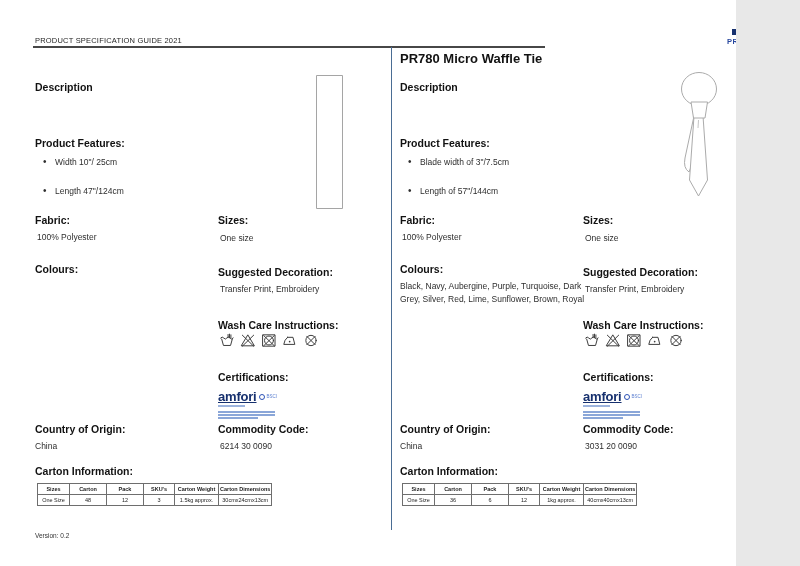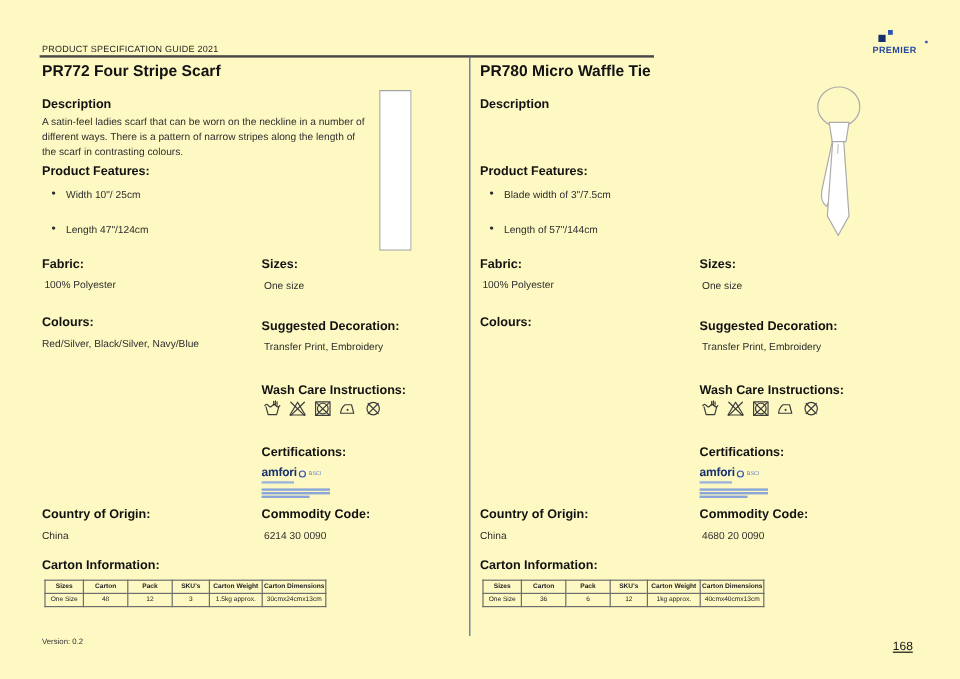--- a/index.html
+++ b/index.html
@@ -1,17 +1,17 @@
 <!DOCTYPE html>
 <html><head>
 <meta charset="utf-8">
 <style>
   * { box-sizing: border-box; margin: 0; padding: 0; }
   body { margin: 0; background: #e8e8e8; font-family: "Liberation Sans", sans-serif; }
-  .page { position: relative; width: 800px; height: 566px; background: #fef9c3; overflow: hidden; color: #2b2b2b; }
+  .page { position: relative; width: 736px; height: 566px; background: #ffffff; overflow: hidden; color: #2b2b2b; }
 
   .abs { position: absolute; }
 
   .top-label { font-size: 7.5px; letter-spacing: .2px; color: #1f1f1f; }
   .top-rule { height: 2px; background: #474747; }
   .v-divider { width: 1px; background: #4a6d94; }
 
   
   .brand { width: 64px; height: 26px; }
   .brand-word { position: absolute; left: 3px; top: 13px; font-size: 7.5px; font-weight: 700; color: #27479e; letter-spacing: .4px; }
@@ -31,21 +31,21 @@
   
   .wash-row { display: flex; gap: 3px; }
   .wash-row svg { width: 18px; height: 17px; }
   .wash-row svg path, .wash-row svg rect, .wash-row svg circle {
     stroke: #3c3c3c; stroke-width: 1.4; fill: none; stroke-linecap: round; stroke-linejoin: round;
   }
   .wash-row svg .fill { fill: #3c3c3c; stroke: none; }
 
   
   .amfori-row { display: flex; align-items: center; gap: 2px; }
-  .amfori-word { font-size: 10px; font-weight: 700; color: #16306e; letter-spacing: -.2px; }
+  .amfori-word { font-size: 13px; font-weight: 700; color: #16306e; letter-spacing: -.2px; text-decoration: underline; }
   .amfori-circle { width: 6px; height: 6px; border: 1.3px solid #2d52b5; border-radius: 50%; display: inline-block; }
   .amfori-scheme { font-size: 4.5px; color: #5b7fd0; }
   .amfori-tag { width: 27px; height: 2px; margin-top: 1px; background: #9db4de; }
   .amfori-lines { margin-top: 4px; }
   .amfori-lines div { height: 1.5px; background: #8aa6d8; margin-top: 1.5px; }
   .amfori-lines .b1, .amfori-lines .b2 { width: 57px; }
   .amfori-lines .b3 { width: 40px; }
 
   
   .carton { border-collapse: collapse; table-layout: fixed; }
@@ -70,41 +70,38 @@
   <div class="abs v-divider" style="left:391px; top:47px; height:483px;"></div>
 
   <div class="abs brand" style="left:724px; top:24px;">
     <span class="brand-sq1"></span>
     <span class="brand-sq2"></span>
     <span class="brand-sq3"></span>
     <span class="brand-word">PREMIER</span>
   </div>
 
   <div class="col" style="left:35px; width:350px;">
-    <div class="abs title" style="left:0; top:51px;">PR772 Four Stripe Scarf</div>
 
     <div class="abs h-sec" style="left:0; top:81px;">Description</div>
-    <div class="abs body-text" style="left:0; top:95px; width:272px;">A satin-feel ladies scarf that can be worn on the neckline in a number of different ways. There is a pattern of narrow stripes along the length of the scarf in contrasting colours.</div>
 
     <div class="abs h-sec" style="left:0; top:137px;">Product Features:</div>
     <div class="abs bullet" style="left:8px; top:157px;">Width 10"/ 25cm</div>
     <div class="abs bullet" style="left:8px; top:176px;">Length 47"/124cm</div>
 
     <svg class="abs illu" style="left:281px; top:75px;" width="27" height="134" viewBox="0 0 27 134">
       <rect x="0.5" y="0.5" width="26" height="133" fill="#ffffff" stroke="#a5a5a5"></rect>
     </svg>
 
     <div class="abs h-sec" style="left:0; top:214px;">Fabric:</div>
     <div class="abs val" style="left:2px; top:232px;">100% Polyester</div>
 
     <div class="abs h-sec" style="left:183px; top:214px;">Sizes:</div>
     <div class="abs val" style="left:185px; top:233px;">One size</div>
 
     <div class="abs h-sec" style="left:0; top:263px;">Colours:</div>
-    <div class="abs val" style="left:0; top:280px; width:190px; line-height:12.5px;">Red/Silver, Black/Silver, Navy/Blue</div>
 
     <div class="abs h-sec" style="left:183px; top:266px;">Suggested Decoration:</div>
     <div class="abs val" style="left:185px; top:284px;">Transfer Print, Embroidery</div>
 
     <div class="abs h-sec" style="left:183px; top:319px;">Wash Care Instructions:</div>
     <span class="abs wash-row" style="left:183px; top:332px;">
       <svg viewBox="0 0 24 24">
         <path d="M3 8.5 q2.2 -3 4.4 0 t4.4 0 t4.4 0 t4.6 0"></path>
           <path d="M4.5 10 L7 19 H17 L19.5 10"></path>
           <path d="M13.5 8 V3.5 M15.5 8 V3 M17.5 8 V4"></path>
@@ -193,20 +190,21 @@
       </g>
     </svg>
 
     <div class="abs h-sec" style="left:0; top:214px;">Fabric:</div>
     <div class="abs val" style="left:2px; top:232px;">100% Polyester</div>
 
     <div class="abs h-sec" style="left:183px; top:214px;">Sizes:</div>
     <div class="abs val" style="left:185px; top:233px;">One size</div>
 
     <div class="abs h-sec" style="left:0; top:263px;">Colours:</div>
+    <div class="abs val" style="left:0; top:280px; width:190px; line-height:12.5px;">Black, Navy, Aubergine, Purple, Turquoise, Dark Grey, Silver, Red, Lime, Sunflower, Brown, Royal</div>
 
     <div class="abs h-sec" style="left:183px; top:266px;">Suggested Decoration:</div>
     <div class="abs val" style="left:185px; top:284px;">Transfer Print, Embroidery</div>
 
     <div class="abs h-sec" style="left:183px; top:319px;">Wash Care Instructions:</div>
     <span class="abs wash-row" style="left:183px; top:332px;">
       <svg viewBox="0 0 24 24">
         <path d="M3 8.5 q2.2 -3 4.4 0 t4.4 0 t4.4 0 t4.6 0"></path>
           <path d="M4.5 10 L7 19 H17 L19.5 10"></path>
           <path d="M13.5 8 V3.5 M15.5 8 V3 M17.5 8 V4"></path>
@@ -242,21 +240,21 @@
         <div class="b1"></div>
           <div class="b2"></div>
           <div class="b3"></div>
       </div>
     </div>
 
     <div class="abs h-sec" style="left:0; top:423px;">Country of Origin:</div>
     <div class="abs val" style="left:0; top:441px;">China</div>
 
     <div class="abs h-sec" style="left:183px; top:423px;">Commodity Code:</div>
-    <div class="abs val" style="left:185px; top:441px;">4680 20 0090</div>
+    <div class="abs val" style="left:185px; top:441px;">3031 20 0090</div>
 
     <div class="abs h-sec" style="left:0; top:465px;">Carton Information:</div>
     <table class="abs carton" style="left:2px; top:483px;">
       <thead>
         <tr>
           <th style="width:32px">Sizes</th>
           <th style="width:37px">Carton</th>
           <th style="width:37px">Pack</th>
           <th style="width:31px">SKU's</th>
           <th style="width:44px">Carton Weight</th>

